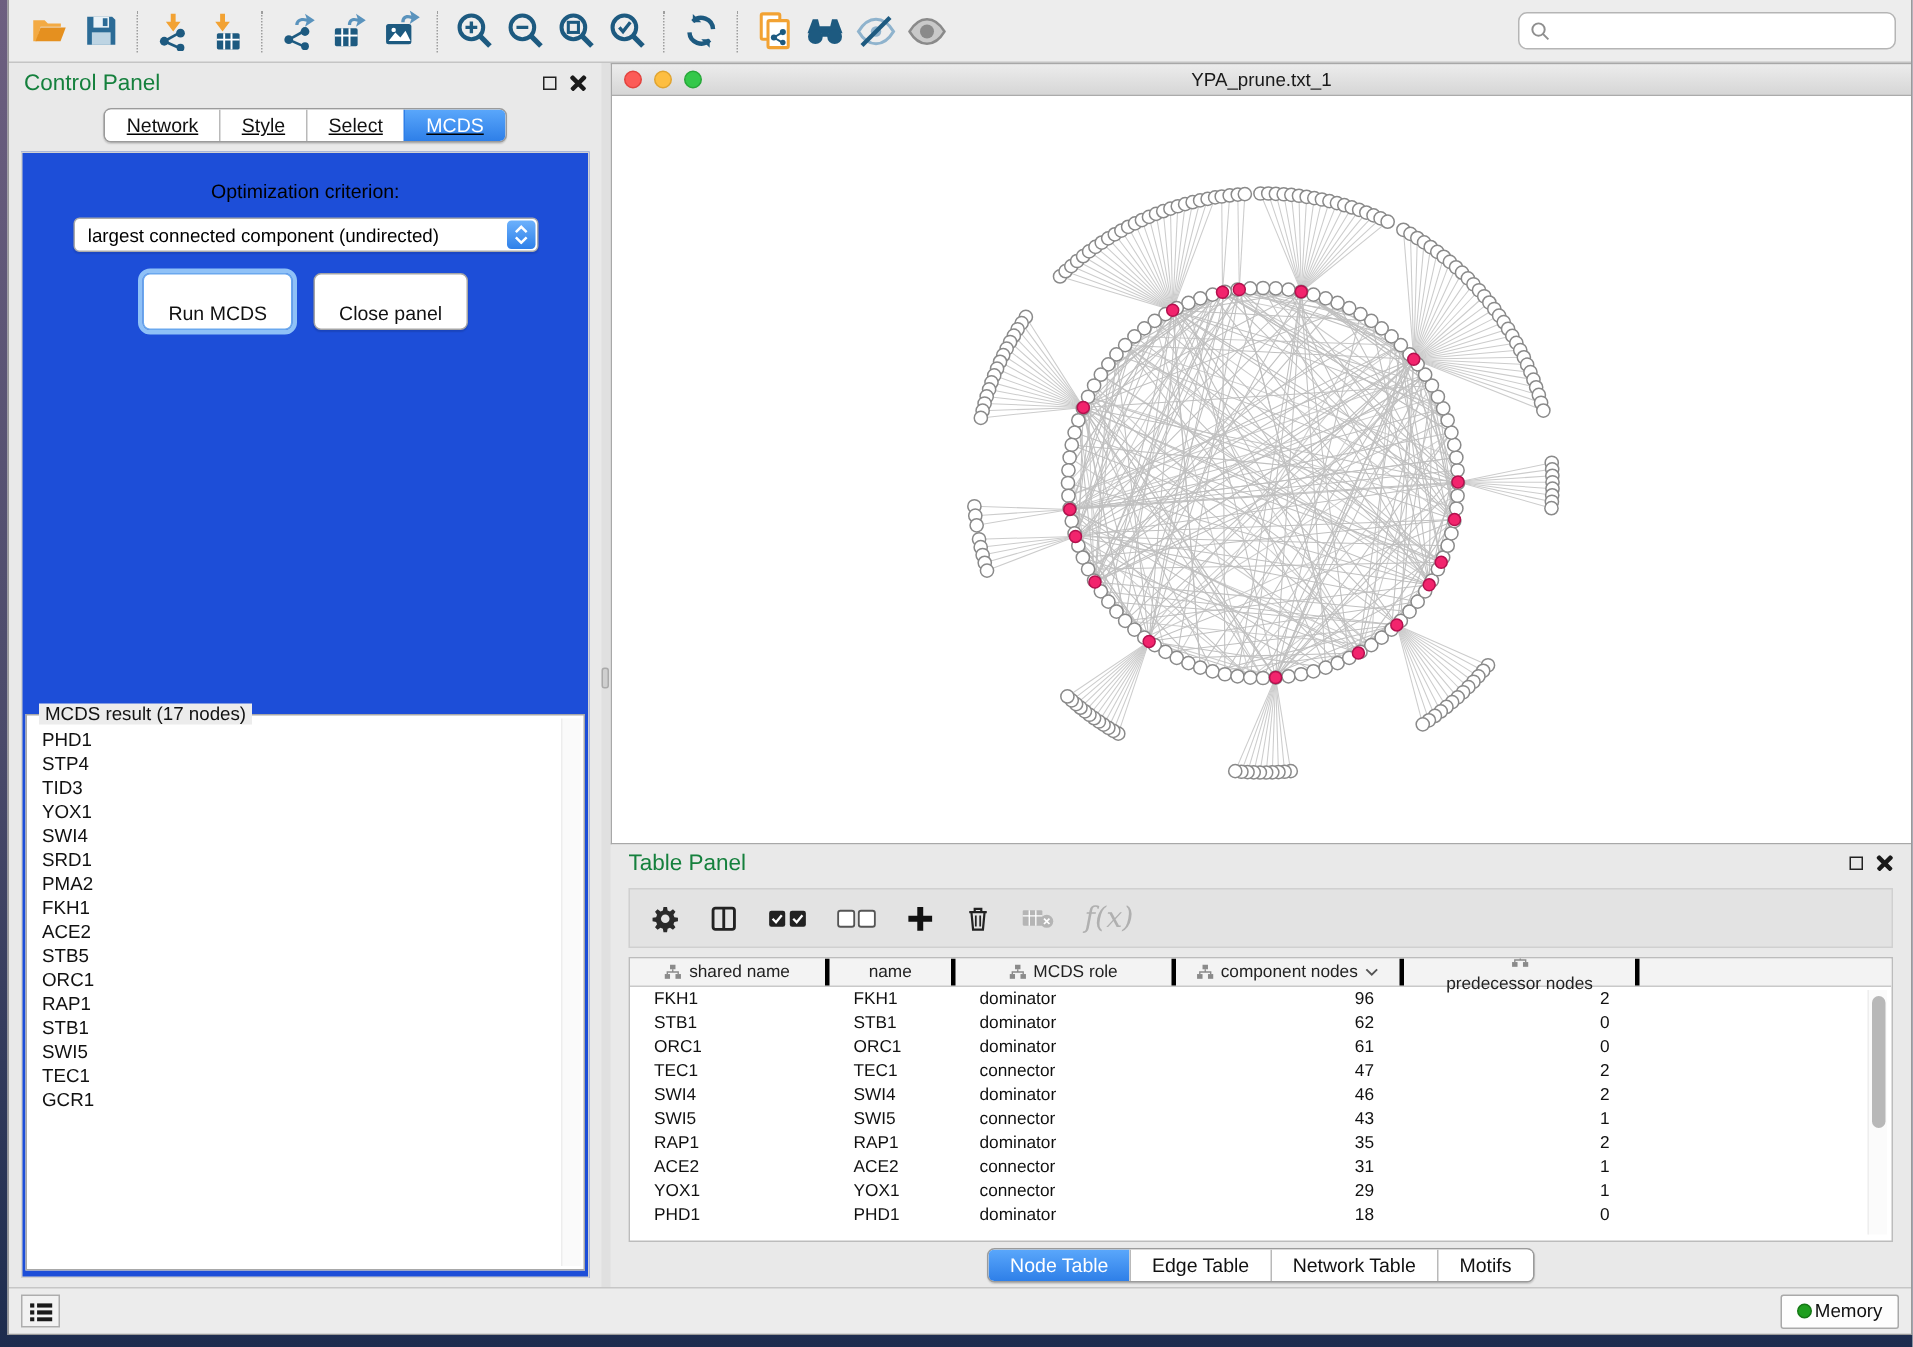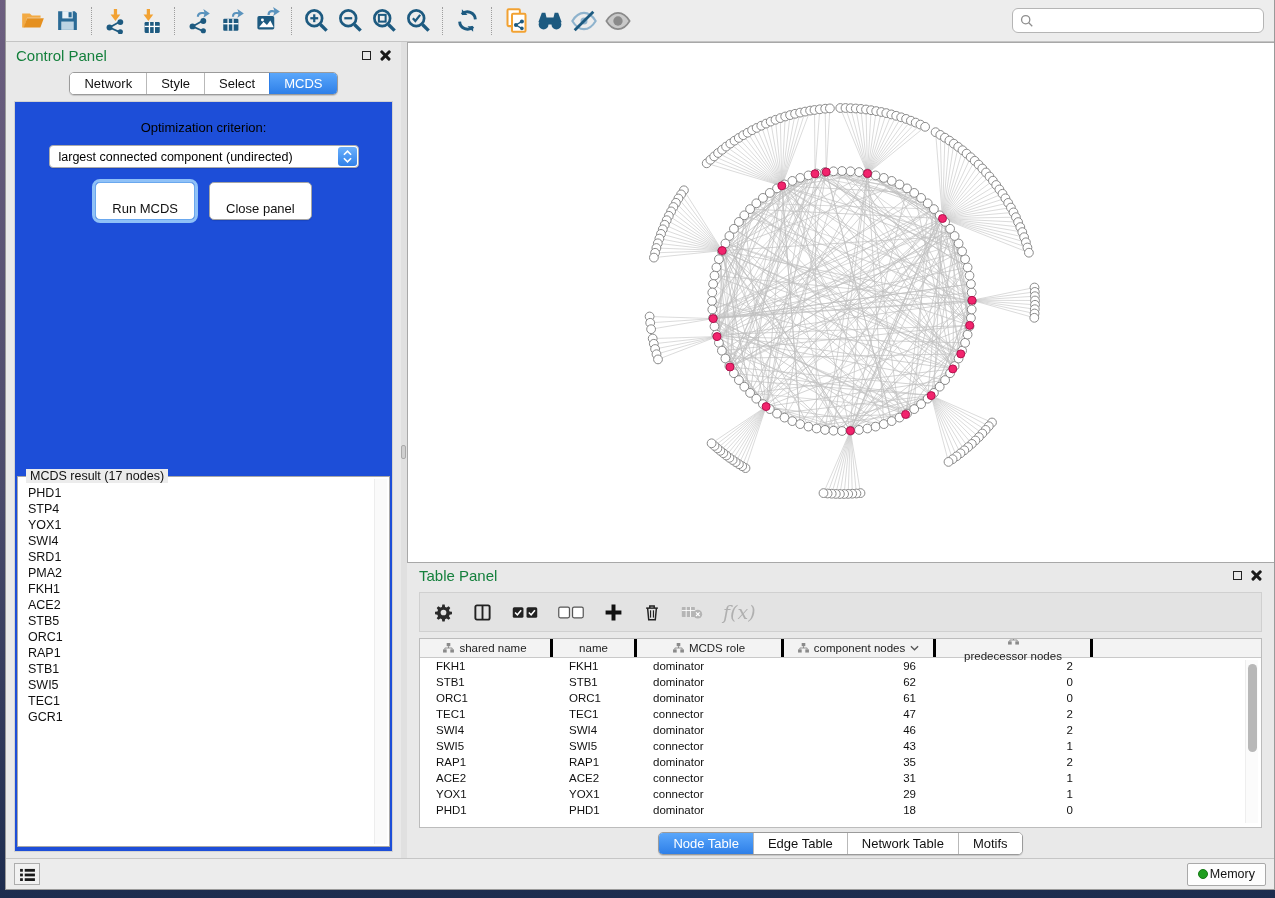--- a/index.html
+++ b/index.html
@@ -24,21 +24,21 @@
   
   .control-panel { width:395px; flex:none; background:#e9e9e9; display:flex; flex-direction:column; }
   .panel-head { height:26px; display:flex; align-items:center; padding:0 10px; }
   .panel-title { font-size:15px; color:#15803d; }
   .panel-head-icons { margin-left:auto; display:flex; align-items:center; gap:9px; }
   .float-ic { width:9px; height:9px; border:1.6px solid #222; }
   .close-ic { width:11px; height:11px; position:relative; }
   .close-ic:before,.close-ic:after { content:""; position:absolute; left:-1px; top:4px; width:13px; height:2.6px; background:#1a1a1a; border-radius:1px; }
   .close-ic:before { transform:rotate(45deg);} .close-ic:after { transform:rotate(-45deg);}
 
-  .seg-tabs { display:flex; justify-content:center; margin:4px 0 6px 0; }
+  .seg-tabs { display:flex; justify-content:center; margin:4px 0 6px 0;text-decoration:underline; }
   .seg-group { display:flex; border:1px solid #9b9b9b; border-radius:5px; overflow:hidden; background:#fff; box-shadow:0 1px 1px rgba(0,0,0,.15);}
   .seg { padding:3px 14px; font-size:13px; color:#111; background:#fff; border-left:1px solid #b9b9b9; cursor:default; }
   .seg:first-child { border-left:none; }
   .seg.active { background:linear-gradient(180deg,#5aa7fb,#2e7fe8); color:#fff; border-left-color:#2e7fe8; }
 
   .cp-body { flex:1; margin:0 8px 6px 8px; background:#1d4ed8; border:1px solid #d2d2d2; display:flex; flex-direction:column; }
   .opt-label { text-align:center; font-size:13px; margin-top:18px; }
   .dropdown { margin:10px auto 0 auto; width:310px; height:23px; background:#fff; border:1px solid #ababab; border-radius:4px;
     display:flex; align-items:center; font-size:12.5px; padding-left:9px; position:relative; box-shadow:0 1px 1px rgba(0,0,0,.1); }
   .dd-spin { position:absolute; right:1px; top:1px; bottom:1px; width:19px; border-radius:3px;
@@ -296,20 +296,21 @@
         </div>
         <div class="btn-row">
           <button class="push-btn focused">Run MCDS</button>
           <button class="push-btn">Close panel</button>
         </div>
         <div class="result-group">
           <span class="result-legend">MCDS result (17 nodes)</span>
           <div class="result-list">
               <div>PHD1</div>
               <div>STP4</div>
+              <div>TID3</div>
               <div>YOX1</div>
               <div>SWI4</div>
               <div>SRD1</div>
               <div>PMA2</div>
               <div>FKH1</div>
               <div>ACE2</div>
               <div>STB5</div>
               <div>ORC1</div>
               <div>RAP1</div>
               <div>STB1</div>
@@ -321,20 +322,28 @@
         </div>
       </div>
     </div>
 
     <div class="v-divider">
         <div class="handle"></div>
       </div>
 
     <div class="right-col">
       <div class="network-window">
+        <div class="net-titlebar">
+          <span class="net-title">YPA_prune.txt_1</span>
+          <span class="lights">
+            <span class="light red"></span>
+            <span class="light yellow"></span>
+            <span class="light green"></span>
+          </span>
+        </div>
         <div class="net-canvas">
           <svg id="graph-svg" width="867" height="498" viewBox="0 0 867 498">
               <g>
                 <line x1="506.2" y1="366.1" x2="306.5" y2="283.4" stroke="#cccccc" stroke-width="0.7"></line>
                 <line x1="550.6" y1="200.5" x2="305.1" y2="275.0" stroke="#cccccc" stroke-width="0.7"></line>
                 <line x1="330.9" y1="337.1" x2="310.9" y2="216.2" stroke="#cccccc" stroke-width="0.7"></line>
                 <line x1="305.1" y1="241.0" x2="499.0" y2="370.6" stroke="#cccccc" stroke-width="0.7"></line>
                 <line x1="321.4" y1="193.0" x2="369.0" y2="370.6" stroke="#cccccc" stroke-width="0.7"></line>
                 <line x1="376.5" y1="374.6" x2="506.2" y2="149.9" stroke="#cccccc" stroke-width="0.7"></line>
                 <line x1="491.5" y1="141.4" x2="417.0" y2="129.1" stroke="#cccccc" stroke-width="0.7"></line>

